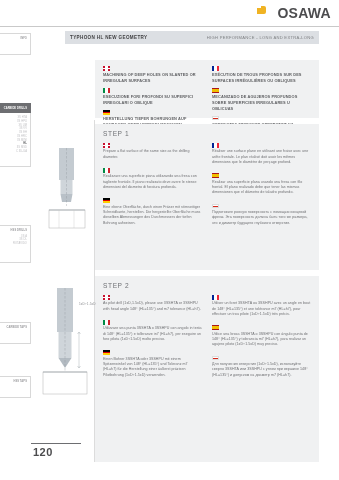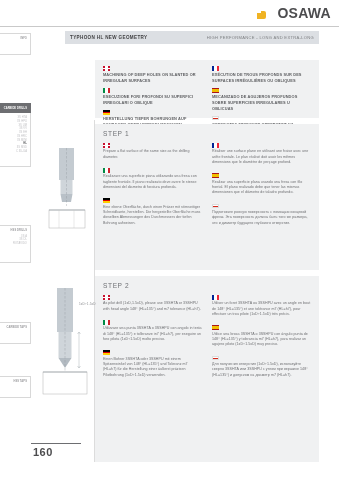--- a/index.html
+++ b/index.html
@@ -12,21 +12,21 @@
     overflow:hidden;
   }
 
   
   .logobar {
     position:absolute; left:0; top:0; width:339px; height:27px;
     border-bottom:1px solid #c9c9c9;
   }
   .logo {
     position:absolute; right:8px; top:6px;
-    display:flex; align-items:flex-end; gap:11px;
+    display:flex; align-items:flex-start; gap:11px;
   }
   .logo-mark {
     width:9px; height:9px; position:relative; display:inline-block;
   }
   .logo-mark .a { position:absolute; left:0; top:2px; width:4px; height:6px; background:#f0b323; }
   .logo-mark .b { position:absolute; left:4px; top:0px; width:5px; height:8px; background:#f0b323; border-radius:0 2px 2px 0;}
   .logo-text {
     font-size:14px; font-weight:bold; letter-spacing:0.3px; color:#4c4c4e;
     line-height:1;
   }
@@ -304,13 +304,13 @@
     <line x1="40" y1="44" x2="40" y2="80" stroke="#9aa1a6" stroke-width="0.4"></line>
     <path d="M38.5 46 L40 44 L41.5 46" fill="none" stroke="#9aa1a6" stroke-width="0.4"></path>
     <path d="M38.5 78 L40 80 L41.5 78" fill="none" stroke="#9aa1a6" stroke-width="0.4"></path>
     <rect x="4" y="84" width="44" height="22" fill="none" stroke="#b0b0b0" stroke-width="0.5"></rect>
     <line x1="4" y1="84" x2="48" y2="84" stroke="#9aa1a6" stroke-width="0.7"></line>
   </svg>
   <div class="toolcap" style="left:46px; top:182px;">1xD÷1.5xD</div>
 </div>
 
 <div class="footline"></div>
-<div class="pageno">160</div>
+<div class="pageno">120</div>
 
 </body></html>

